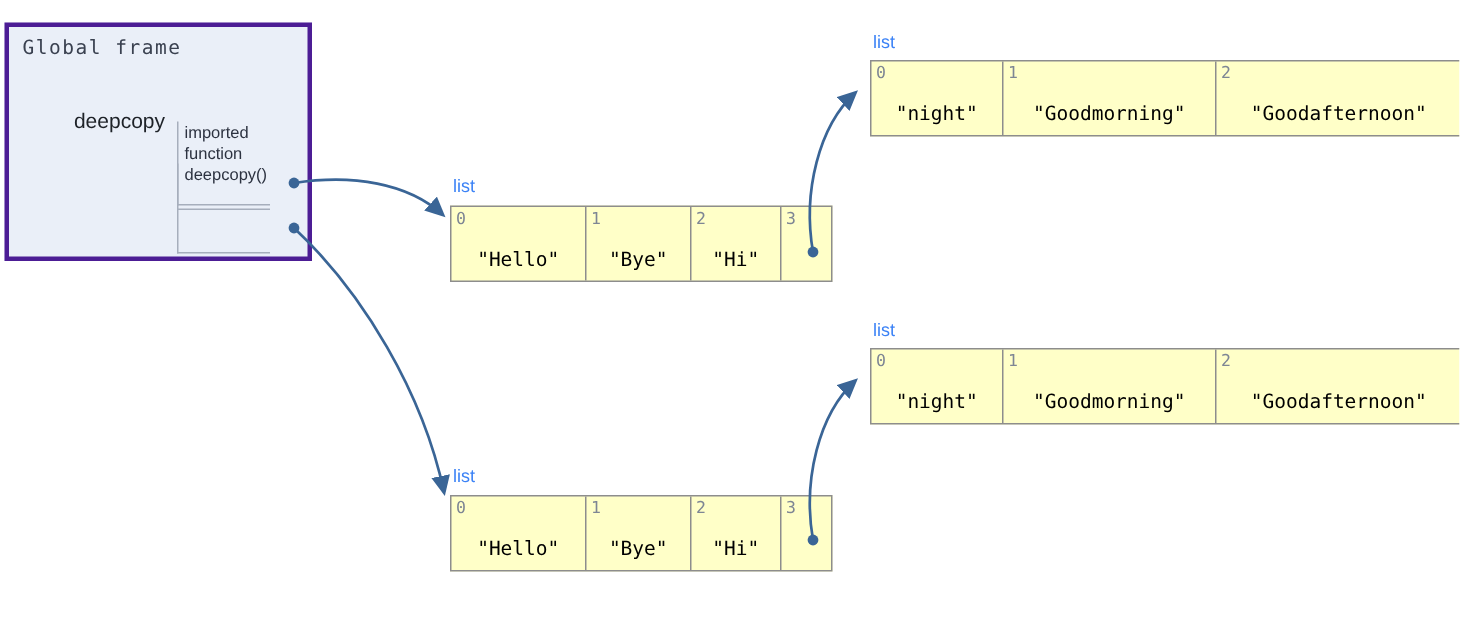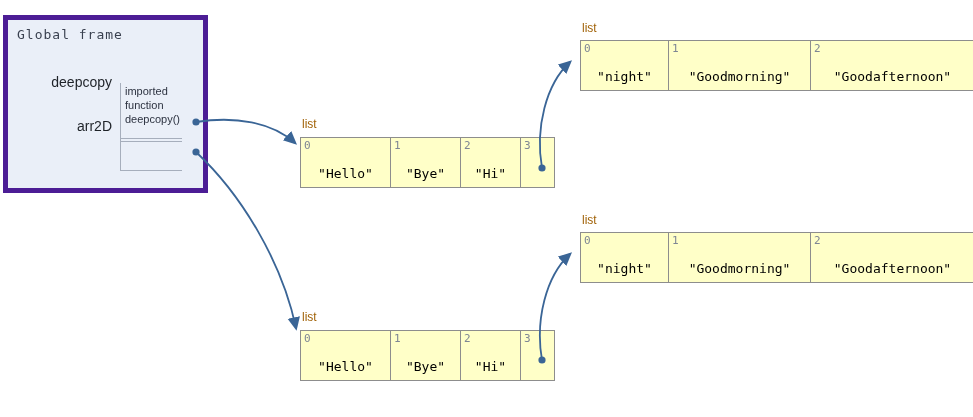--- a/index.html
+++ b/index.html
@@ -2,43 +2,43 @@
 <html><head>
 <meta charset="utf-8">
 <style>
   html,body{margin:0;padding:0;background:#ffffff;}
   .canvas{
     position:relative;width:973px;height:417px;overflow:hidden;background:#ffffff;
     font-family:"Liberation Sans",sans-serif;
   }
   
   .frame{
-    position:absolute;left:3px;top:15px;width:205px;height:178px;
-    background:#eaeff8;border:5px solid #4c1d95;box-sizing:border-box;
+    position:absolute;left:3px;top:15px;width:205px;height:159px;
+    background:#eaeff8;border:3px solid #4c1d95;box-sizing:border-box;
   }
   .frame-title{
     position:absolute;left:9px;top:7px;
     font-family:"DejaVu Sans Mono",monospace;font-size:13px;letter-spacing:1px;color:#3a4150;
   }
   .var-label{
     position:absolute;left:0;width:104px;text-align:right;
     font-size:14px;color:#1e2228;white-space:nowrap;
   }
   .var-label.r1{top:54px;}
   .var-label.r2{top:98px;}
   .var-label.r3{top:128px;}
   .val-cell{
     position:absolute;left:112px;width:62px;box-sizing:border-box;
     border-left:1px solid #a6aebc;border-bottom:1px solid #a6aebc;
   }
   .val-cell.r1{top:35px;height:56px;font-size:11px;line-height:1.27;color:#2c3240;padding:2px 0 0 4px;margin-top:28px;}
   .val-cell.r2{top:91px;height:31px;}
   .val-cell.r3{top:122px;height:29px;}
   
-  .heap-label{position:absolute;font-size:12px;color:#a16207;}
+  .heap-label{position:absolute;font-size:12px;color:#3b82f6;}
   .list-box{
     position:absolute;display:flex;height:51px;box-sizing:border-box;
     background:#ffffc8;border:1px solid #8d8d8d;
   }
   .cell{position:relative;height:100%;box-sizing:border-box;border-right:1px solid #8d8d8d;}
   .cell:last-child{border-right:none;}
   .idx{
     position:absolute;top:1px;left:3px;
     font-family:"DejaVu Sans Mono",monospace;font-size:11px;color:#7e8694;
   }
@@ -55,21 +55,20 @@
 <body>
 
 <div class="canvas">
 
   <div class="frame">
     <div class="frame-title">Global frame</div>
 
     <div class="var-label r1">deepcopy</div>
     <div class="val-cell r1">imported function deepcopy()</div>
 
-    <div class="var-label r2">arr2D</div>
     <div class="val-cell r2"></div>
 
     <div class="val-cell r3"></div>
   </div>
 
   <div class="heap-label" style="left:302px;top:117px;">list</div>
   <div class="list-box" style="left:300px;top:137px;">
     <div class="cell w90">
       <span class="idx">0</span>
       <span class="val">"Hello"</span>

